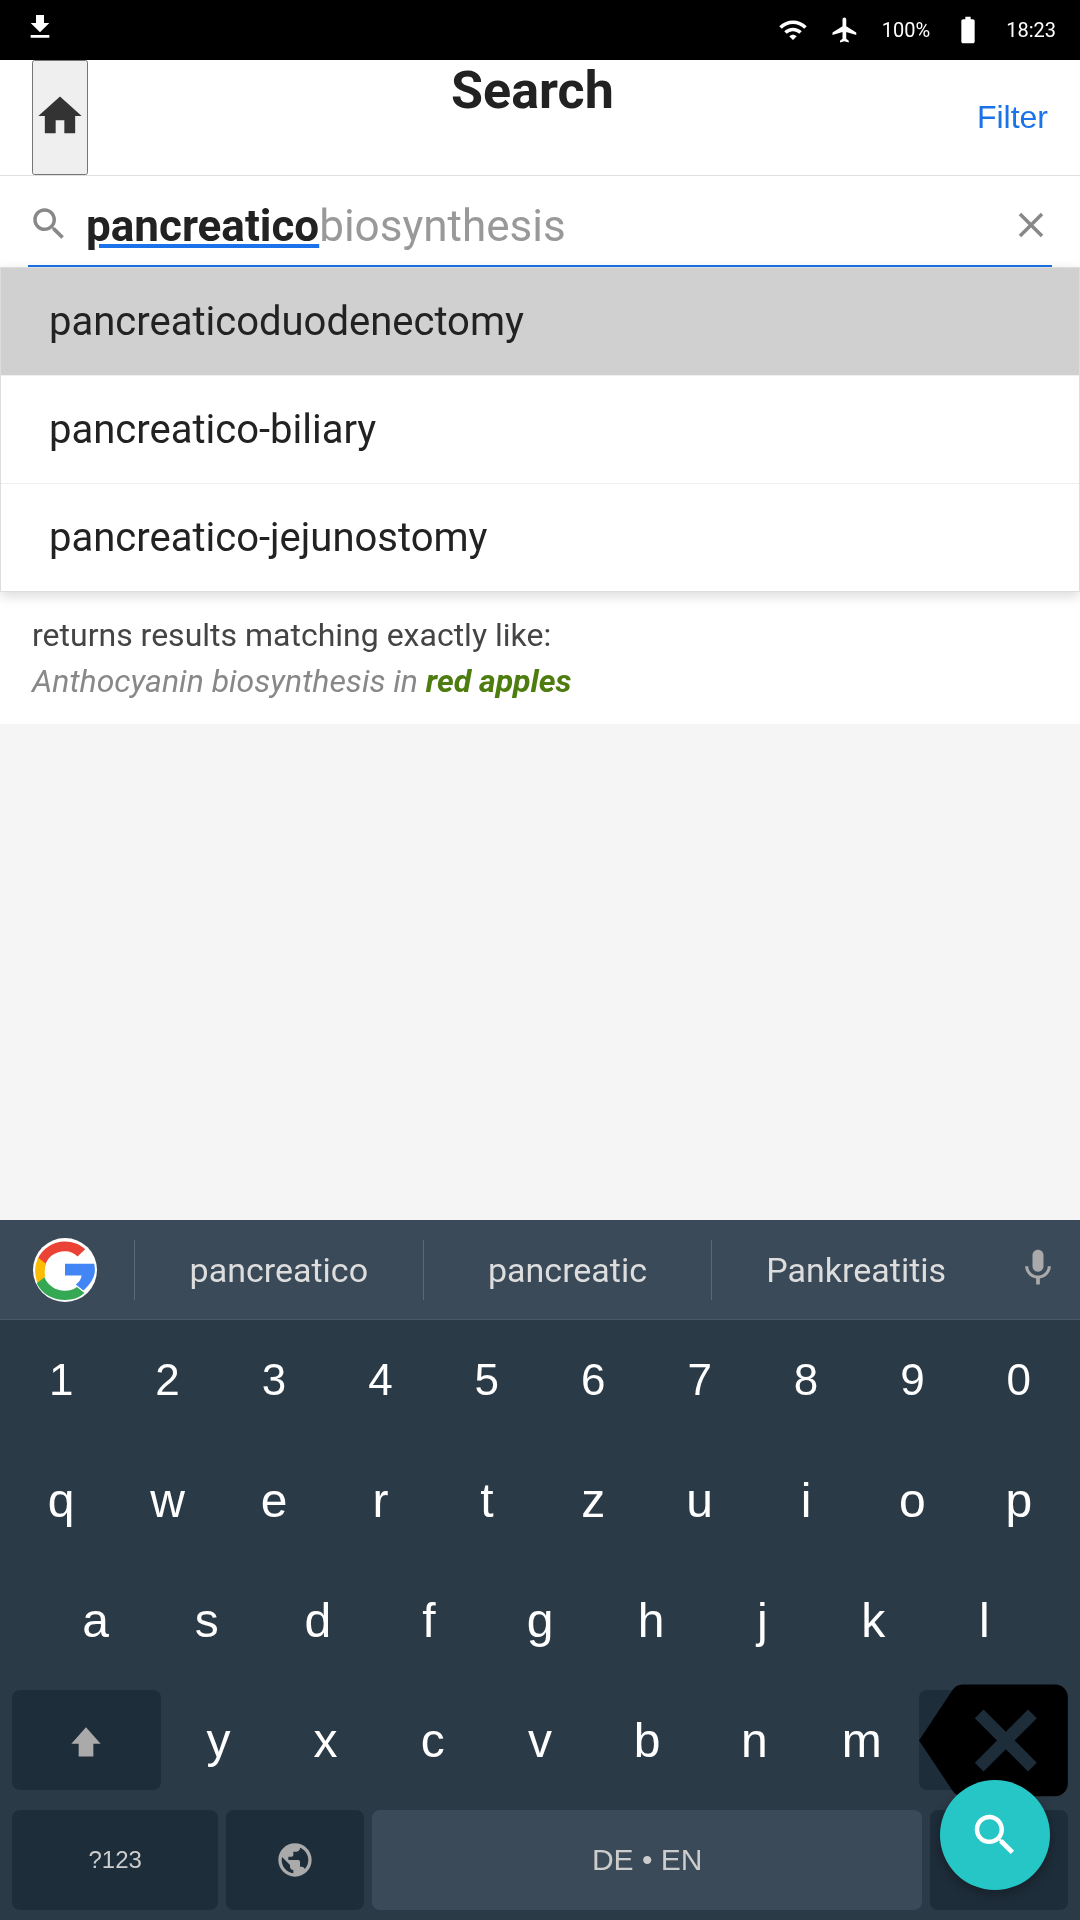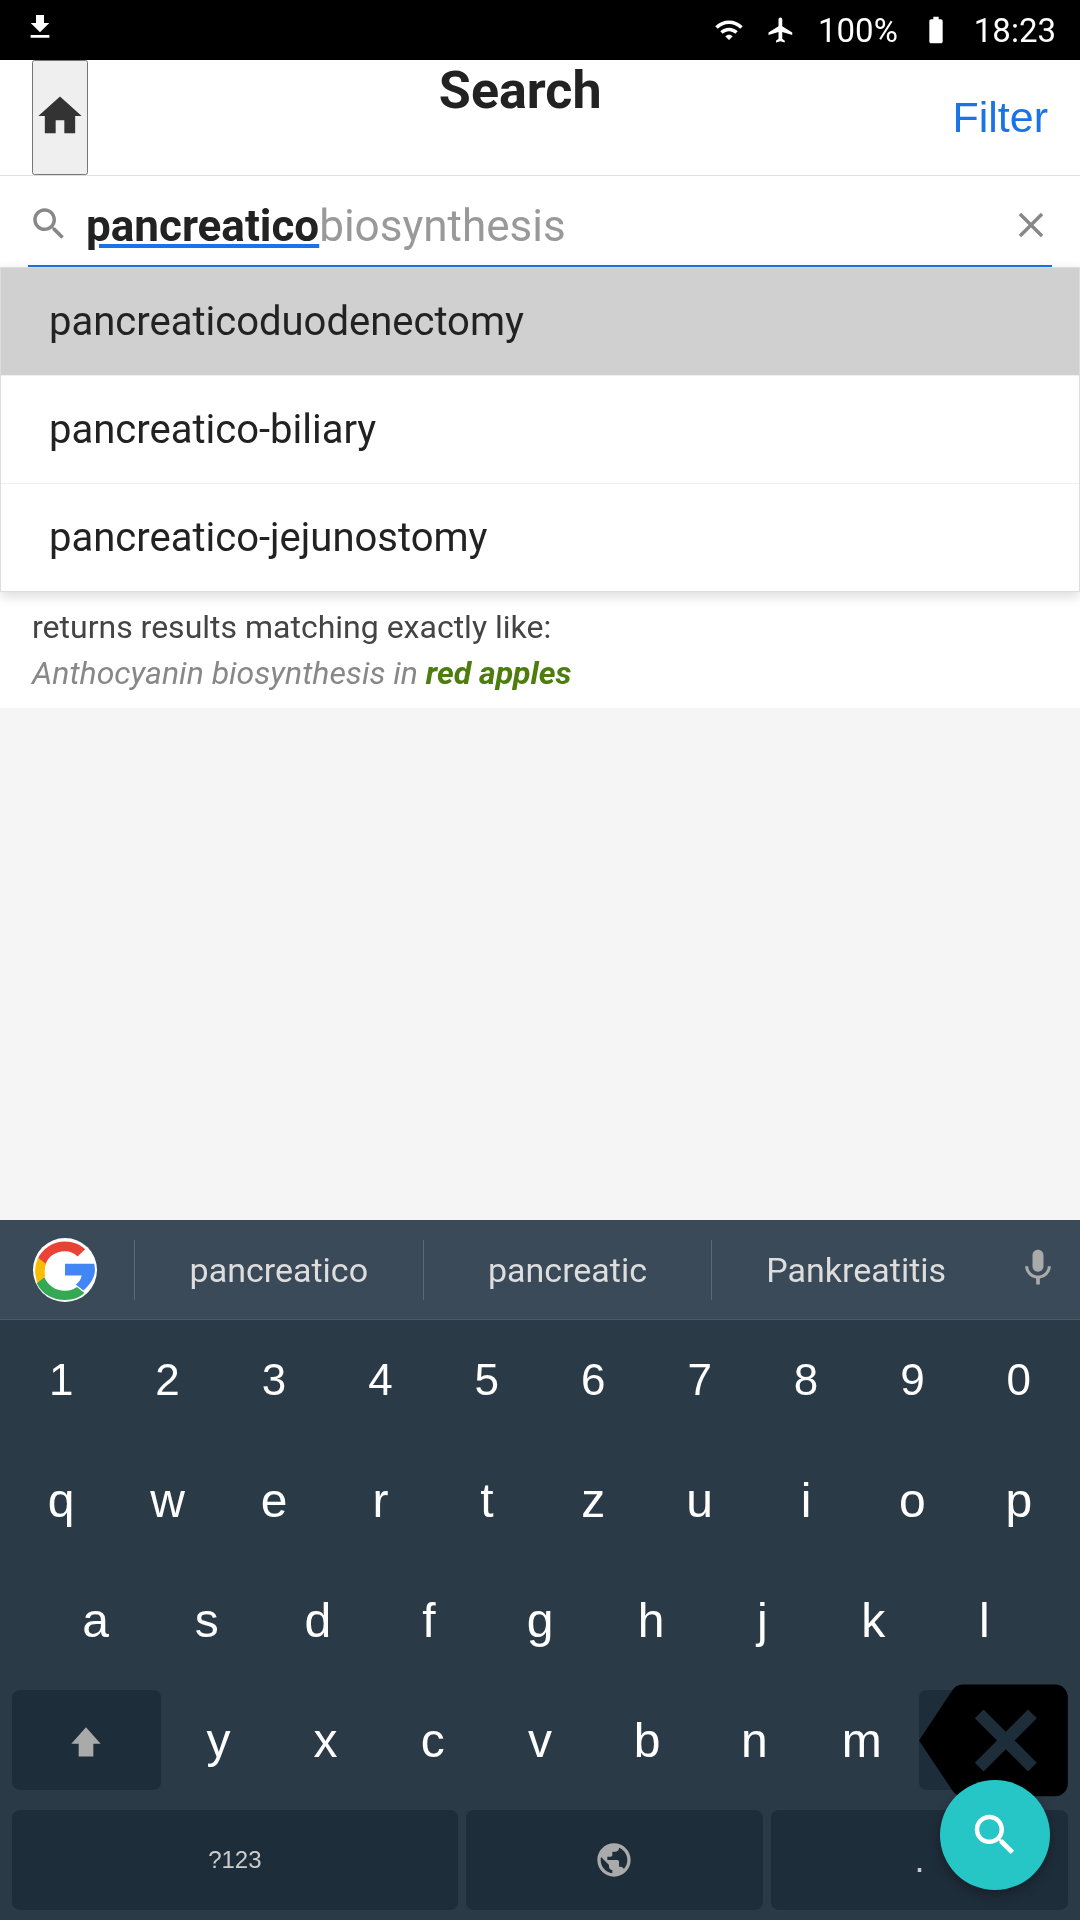--- a/index.html
+++ b/index.html
@@ -25,40 +25,40 @@
     }
     .status-bar-left {
       display: flex;
       align-items: center;
       gap: 10px;
     }
     .status-bar-right {
       display: flex;
       align-items: center;
       gap: 22px;
-      font-size: 33px;
+      font-size: 20px;
     }
 
     
     .app-header {
       background: #fff;
       height: 116px;
       display: flex;
       justify-content: space-between;
       padding: 0 32px;
       border-bottom: 1px solid #e0e0e0;
     }
     .home-icon svg { width: 52px; height: 52px; fill: #333; }
     .header-title {
       font-size: 52px;
       font-weight: 700;
       color: #222;
     }
     .filter-btn {
-      font-size: 43px;
+      font-size: 32px;
       color: #1a73e8;
       font-weight: 400;
       background: none;
       border: none;
       cursor: pointer;
     }
 
     
     .search-area {
       background: #fff;
@@ -117,21 +117,21 @@
     }
     .autocomplete-item:first-child {
       background: #d0d0d0;
     }
     .autocomplete-item:last-child {
       border-bottom: none;
     }
 
     
     .below-autocomplete {
-      padding: 16px 32px;
+      padding: 24px 32px;
       font-size: 32px;
       color: #444;
       background: #fff;
     }
     .example-text {
       color: #888;
       font-style: italic;
       margin-top: 8px;
       font-size: 32px;
     }
@@ -403,20 +403,21 @@
     </button>
   </div>
 
   <div class="key-row">
     <button class="key key-special" style="flex:1.5;font-size:24px;">?123</button>
     <button class="key key-special" style="flex:1;">
       <svg viewBox="0 0 24 24" style="width:40px;height:40px;fill:#aaa;">
           <path d="M12 2C6.48 2 2 6.48 2 12s4.48 10 10 10 10-4.48 10-10S17.52 2 12 2zm-1 17.93c-3.95-.49-7-3.85-7-7.93 0-.62.08-1.21.21-1.79L9 15v1c0 1.1.9 2 2 2v1.93zm6.9-2.54c-.26-.81-1-1.39-1.9-1.39h-1v-3c0-.55-.45-1-1-1H8v-2h2c.55 0 1-.45 1-1V7h2c1.1 0 2-.9 2-2v-.41c2.93 1.19 5 4.06 5 7.41 0 2.08-.8 3.97-2.1 5.39z"></path>
         </svg>
     </button>
+    <button class="key key-space">DE • EN</button>
     <button class="key key-special" style="flex:1;font-size:36px;">.</button>
   </div>
 
 </div>
 
 <div class="search-fab">
   <svg viewBox="0 0 24 24">
     <path d="M15.5 14h-.79l-.28-.27C15.41 12.59 16 11.11 16 9.5 16 5.91 13.09 3 9.5 3S3 5.91 3 9.5 5.91 16 9.5 16c1.61 0 3.09-.59 4.23-1.57l.27.28v.79l5 4.99L20.49 19l-4.99-5zm-6 0C7.01 14 5 11.99 5 9.5S7.01 5 9.5 5 14 7.01 14 9.5 11.99 14 9.5 14z"></path>
   </svg>
 </div>

